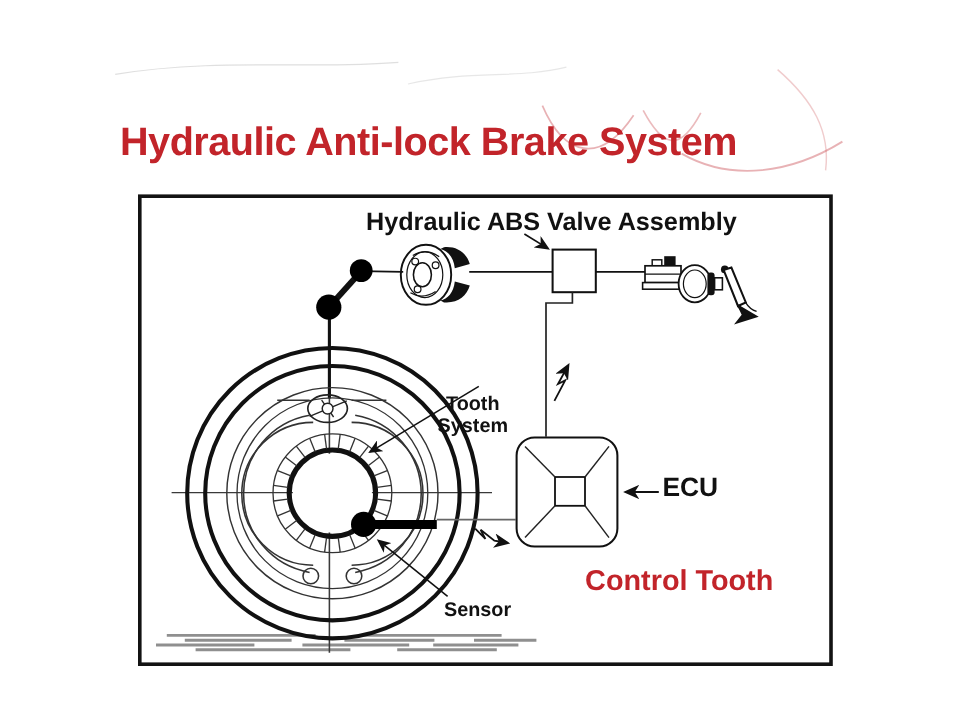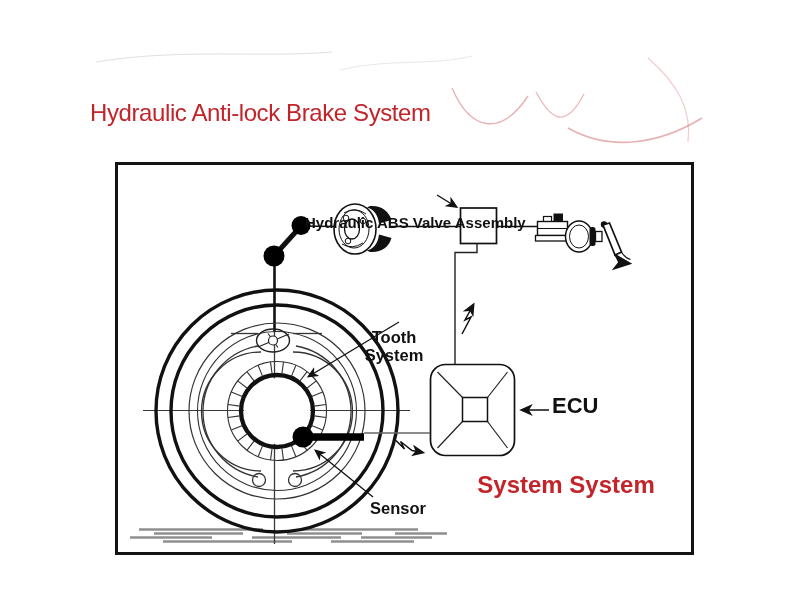--- a/index.html
+++ b/index.html
@@ -1,22 +1,22 @@
 <!DOCTYPE html>
 <html><head>
 <meta charset="utf-8">
 <style>
   html,body{margin:0;padding:0;background:#fff;}
   .slide{position:relative;width:800px;height:600px;background:#ffffff;overflow:hidden;
          font-family:"Liberation Sans",sans-serif;}
   svg{position:absolute;left:0;top:0;}
-  .page-title{position:absolute;left:90px;top:99px;font-size:24px;font-weight:normal;
+  .page-title{position:absolute;left:100px;top:99px;font-size:33px;font-weight:bold;
               letter-spacing:-0.4px;color:#c2242a;white-space:nowrap;}
   .lbl{position:absolute;color:#111;font-weight:bold;white-space:nowrap;}
-  .lbl-valve{left:305px;top:174px;font-size:15px;margin-top:40px;}
+  .lbl-valve{left:305px;top:174px;font-size:21px;}
   .lbl-tooth{left:360px;top:284px;width:68px;text-align:center;font-size:16.5px;line-height:18px;margin-top:44px;}
   .lbl-sensor{left:370px;top:499px;font-size:16.5px;}
   .lbl-ecu{left:552px;top:393px;font-size:22px;}
   .lbl-closedloop{left:450px;top:472px;width:232px;text-align:center;font-size:24px;
                   line-height:26px;color:#c2242a;}
 </style>
 </head>
 <body>
 
 <div class="slide">
@@ -201,16 +201,16 @@
   <div class="lbl lbl-tooth">
     <div>Tooth</div>
     <div>System</div>
   </div>
 
   <div class="lbl lbl-sensor">Sensor</div>
 
   <div class="lbl lbl-ecu">ECU</div>
 
   <div class="lbl lbl-closedloop">
-    <div>System System</div>
+    <div>Control Tooth</div>
   </div>
 
 </div>
 
 </body></html>

